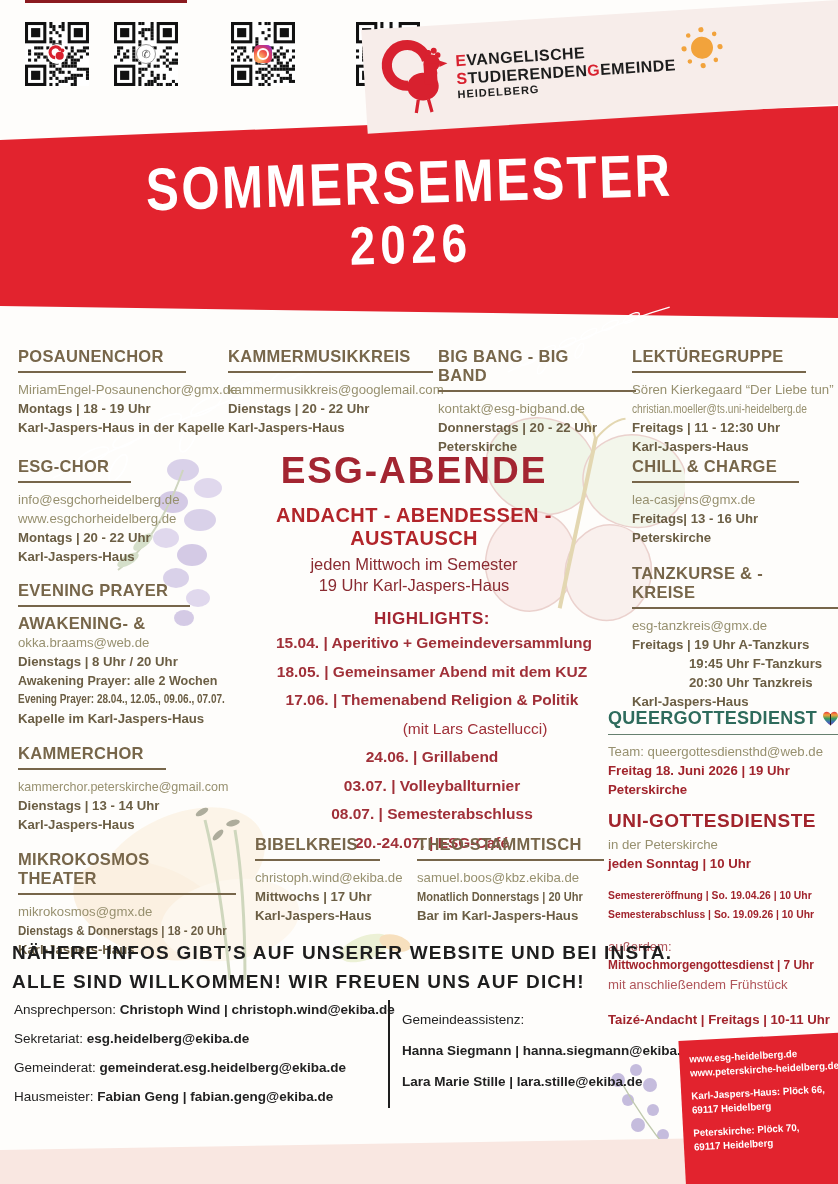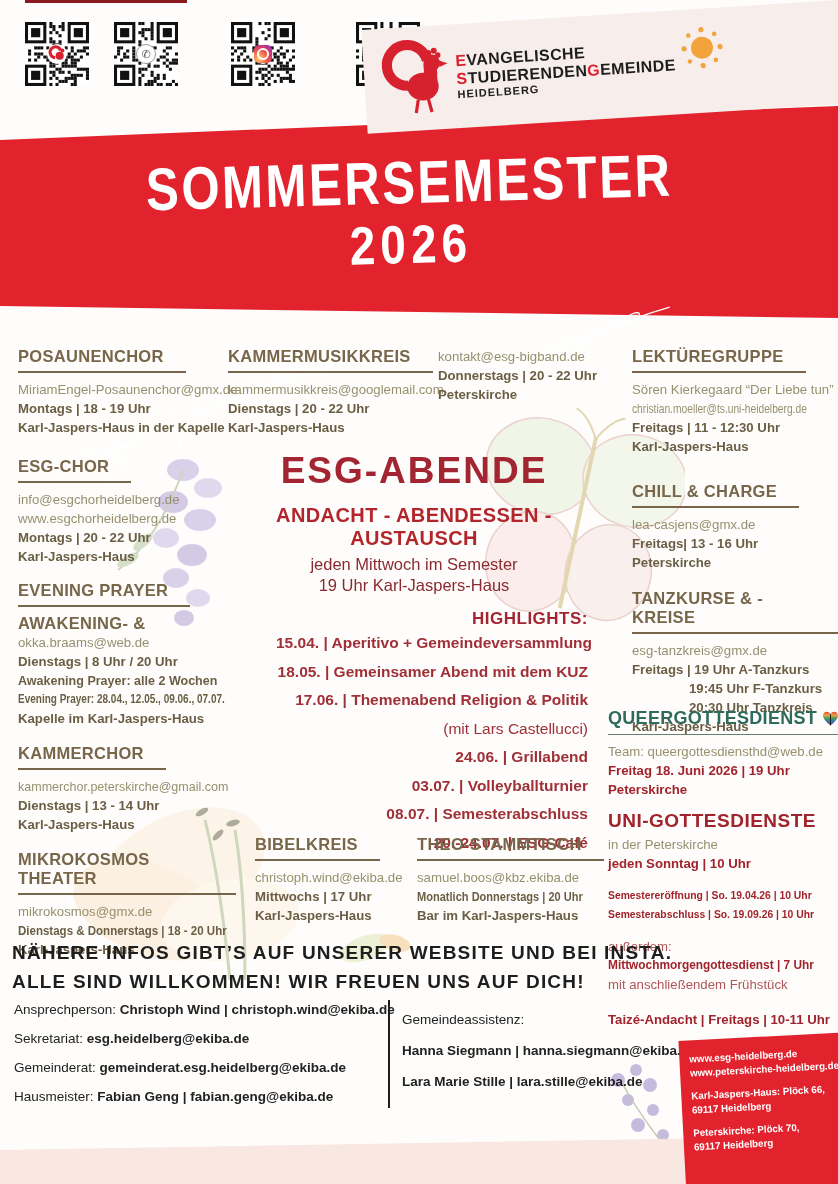--- a/index.html
+++ b/index.html
@@ -44,21 +44,21 @@
   .indent{padding-left:57px;}
   .sx95{transform:scaleX(.95);transform-origin:left;}
   .sx9{transform:scaleX(.9);transform-origin:left;}
   .sx85{transform:scaleX(.85);transform-origin:left;}
   .sx8{transform:scaleX(.8);transform-origin:left;}
   
   .esg{left:240px;top:450px;width:348px;text-align:center;z-index:2;}
   .esg-title{font-size:37px;font-weight:bold;color:#a32531;letter-spacing:2px;}
   .esg-sub{font-size:20px;font-weight:bold;color:#b2252a;letter-spacing:.4px;margin-top:12px;}
   .esg-l{font-size:16.5px;color:#8a2b31;margin-top:5px;}
-  .hl{ text-align:right;margin-top:14px;margin-left:36px;}
+  .hl{ text-align:center;margin-top:14px;margin-left:36px;}
   .hl-label{font-size:17px;font-weight:bold;color:#a32531;letter-spacing:.5px;}
   .hl p{margin:0;font-size:15.5px;font-weight:bold;color:#a03038;line-height:28.5px;white-space:nowrap;}
   .hl .note{font-weight:normal;padding-left:86px;}
   
   .qheading{font-size:18px;font-weight:bold;letter-spacing:.3px;color:#2e6b5c;
             border-bottom:1.5px solid #66806f;display:inline-flex;align-items:center;gap:5px;
             padding:0 8px 5px 0;margin-bottom:7px;}
   .uni-title{font-size:19px;font-weight:bold;color:#a1242c;letter-spacing:.5px;margin-bottom:3px;}
   .rl{color:#b0555a;}
   .rs{color:#a1242c;font-weight:bold;}
@@ -758,20 +758,21 @@
     <div class="sec">
       <div class="h">KAMMERMUSIKKREIS</div>
       <p class="lt">kammermusikkreis@googlemail.com</p>
       <p class="st">Dienstags | 20 - 22 Uhr</p>
       <p class="st">Karl-Jaspers-Haus</p>
     </div>
   </div>
 
   <div class="abs" style="left:438px;top:347px;width:198px;z-index:2">
     <div class="sec">
+      <div class="h">BIG BANG - BIG BAND</div>
       <p class="lt">kontakt@esg-bigband.de</p>
       <p class="st">Donnerstags | 20 - 22 Uhr</p>
       <p class="st">Peterskirche</p>
     </div>
   </div>
 
   <div class="abs esg">
     <div class="esg-title">ESG-ABENDE</div>
     <div class="esg-sub">ANDACHT - ABENDESSEN - AUSTAUSCH</div>
     <div class="esg-l">jeden Mittwoch im Semester</div>
@@ -783,21 +784,21 @@
       <p>17.06. | Themenabend Religion &amp; Politik</p>
       <p class="note">(mit Lars Castellucci)</p>
       <p>24.06. | Grillabend</p>
       <p>03.07. | Volleyballturnier</p>
       <p>08.07. | Semesterabschluss</p>
       <p>20.-24.07. | ESG-Café</p>
     </div>
   </div>
 
   <div class="abs" style="left:632px;top:347px;width:206px;z-index:2">
-    <div class="sec" style="margin-bottom:26px">
+    <div class="sec" style="margin-bottom:1px">
       <div class="h">LEKTÜREGRUPPE</div>
       <p class="lt">Sören Kierkegaard “Der Liebe tun”</p>
       <p class="lt sx8" style="font-size:12.8px">christian.moeller@ts.uni-heidelberg.de</p>
       <p class="st">Freitags | 11 - 12:30 Uhr</p>
       <p class="st">Karl-Jaspers-Haus</p>
     </div>
     <div class="sec" style="margin-bottom:17px">
       <div class="h">CHILL &amp; CHARGE</div>
       <p class="lt">lea-casjens@gmx.de</p>
       <p class="st">Freitags| 13 - 16 Uhr</p>

